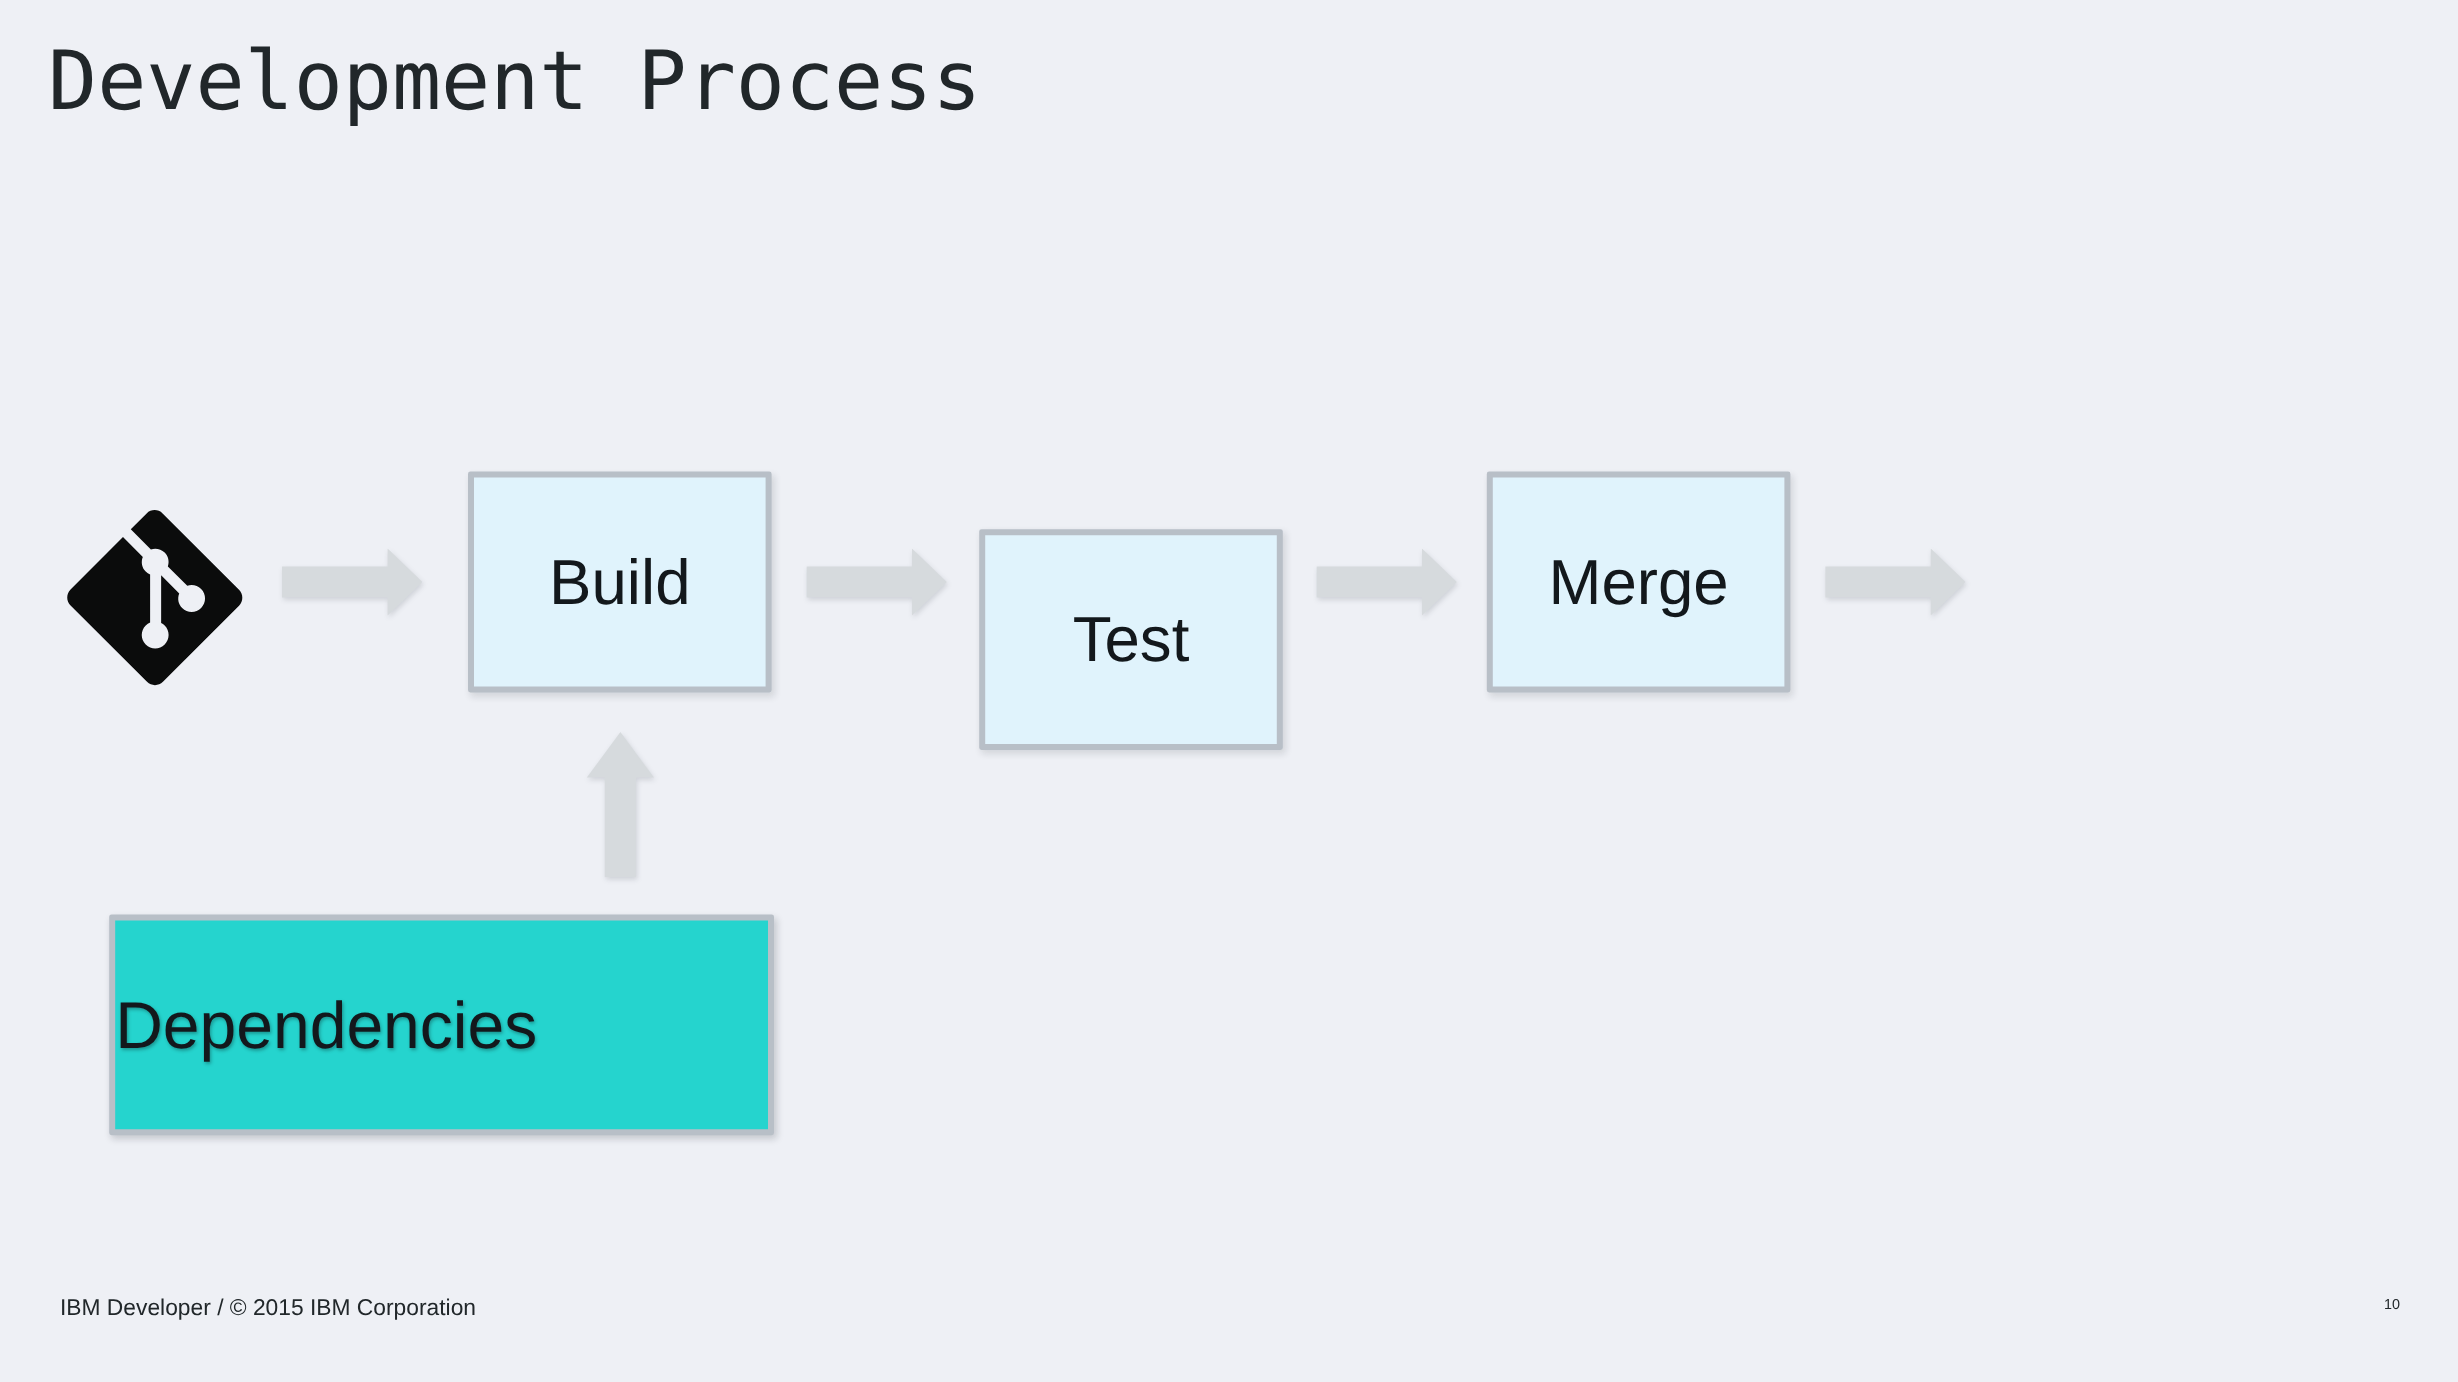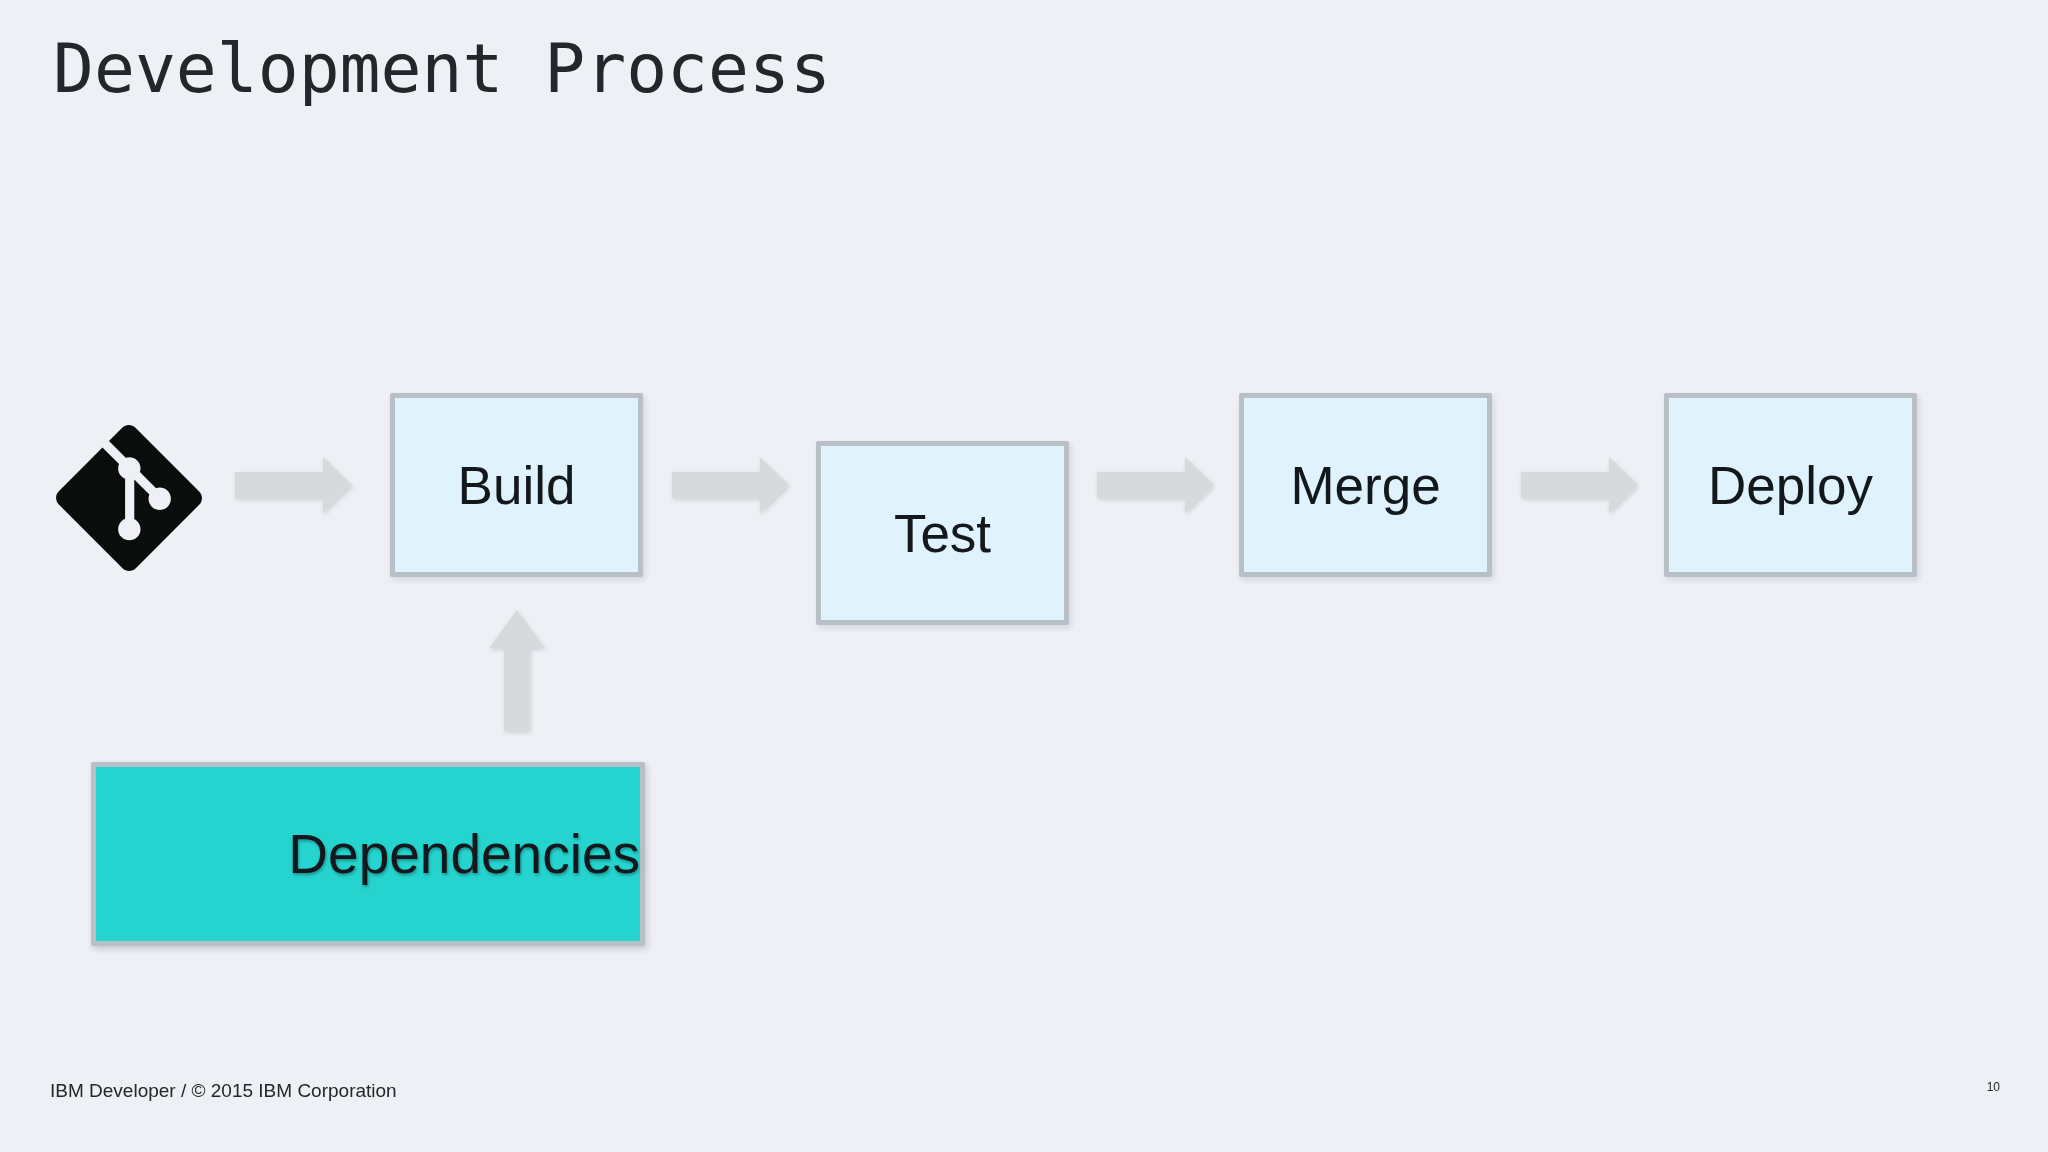--- a/index.html
+++ b/index.html
@@ -18,21 +18,21 @@
     width:2048px;height:1152px;
     background:var(--background);
     font-family:"Liberation Sans",sans-serif;
     overflow:hidden;
   }
   .slide{
     position:relative;width:2048px;height:1152px;
     background:var(--background);
   }
   .title{
-    position:absolute;left:53px;top:30px;margin:0;
+    position:absolute;left:40px;top:30px;margin:0;
     font-family:"DejaVu Sans Mono","Liberation Mono",monospace;
     font-size:68px;font-weight:400;letter-spacing:0px;
     color:var(--title-text);line-height:1.15;
   }
   .git{
     position:absolute;left:52px;top:421px;width:154px;height:154px;
   }
   .git svg{width:100%;height:100%;display:block;}
   .git path{fill:var(--git-icon);}
   .arrow{position:absolute;filter:drop-shadow(1px 2px 2px rgba(20,30,40,.14));}
@@ -57,21 +57,21 @@
   .s2{left:816px;margin-top:48px;}
   .s3{left:1239px;}
   .s4{left:1664px;}
   .dependencies{
     position:absolute;left:91px;top:762px;width:554px;height:184px;
     box-sizing:border-box;
     background:var(--dependencies-fill);
     border:5px solid var(--stage-border);
     border-radius:2px;
     box-shadow:2px 3px 6px rgba(16,24,32,.18);
-    display:flex;align-items:center;justify-content:flex-end;
+    display:flex;align-items:center;justify-content:flex-start;
     font-size:55px;color:var(--label-text);
   }
   .dependencies span{text-shadow:1px 2px 3px rgba(0,0,0,.30);}
   .footer-left{
     position:absolute;left:50px;top:1080px;
     font-size:19px;color:var(--footer-text);
   }
   .footer-right{
     position:absolute;right:48px;top:1080px;
     font-size:12px;color:var(--footer-text);
@@ -112,23 +112,20 @@
 
   <div class="stage s1">
     <span>Build</span>
   </div>
   <div class="stage s2">
     <span>Test</span>
   </div>
   <div class="stage s3">
     <span>Merge</span>
   </div>
-  <div class="stage s4">
-    <span>Deploy</span>
-  </div>
 
   <svg class="arrow arrow-up" viewBox="0 0 56 121">
       <polygon points="28,0 56,38 41,38 41,121 15,121 15,38 0,38"></polygon>
     </svg>
 
   <div class="dependencies">
     <span>Dependencies</span>
   </div>
 
   <div class="footer-left">IBM Developer / © 2015 IBM Corporation</div>

